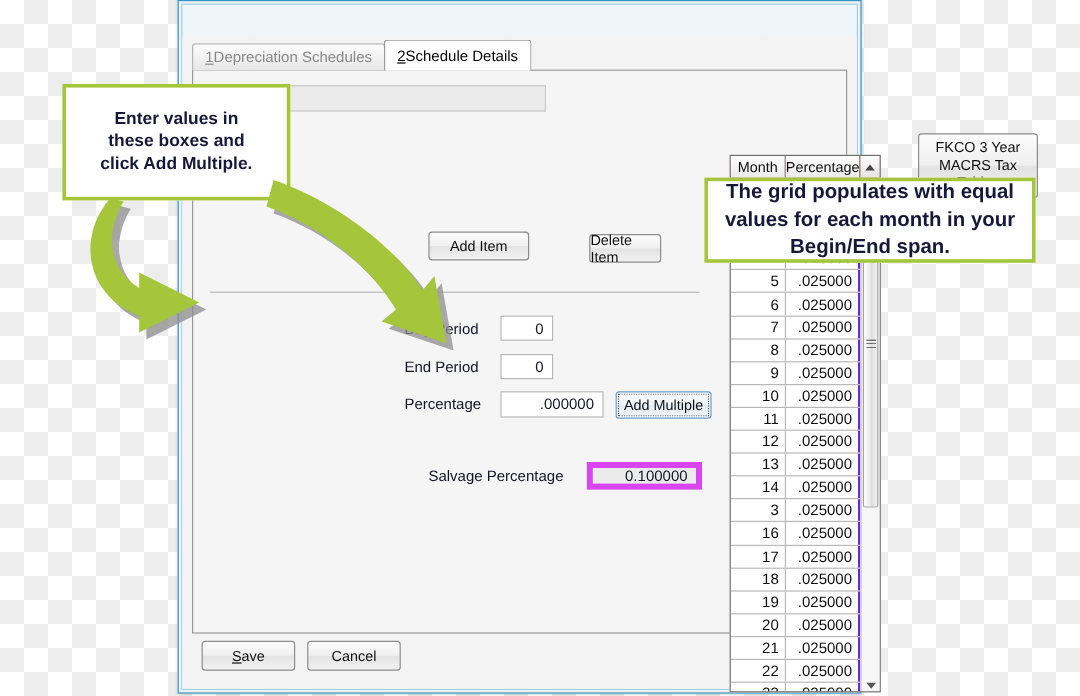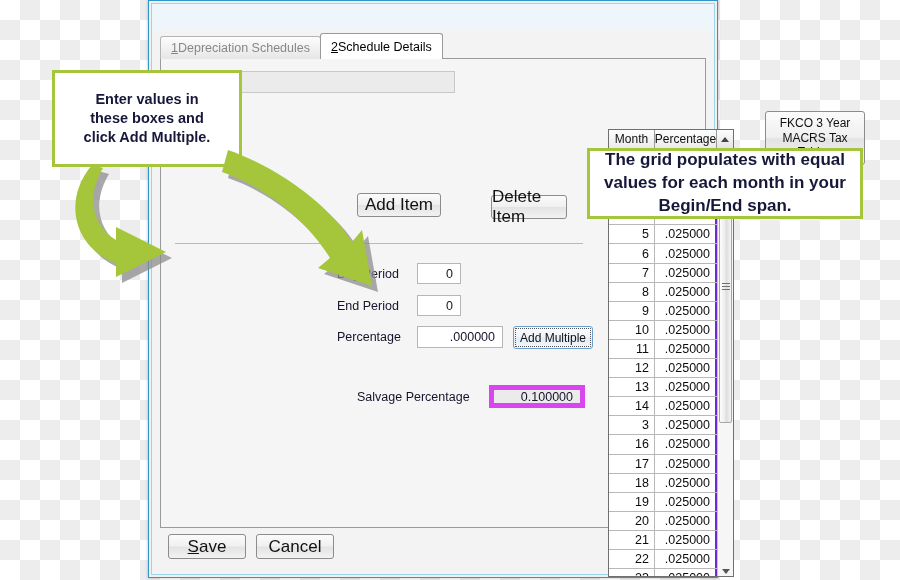--- a/index.html
+++ b/index.html
@@ -173,40 +173,40 @@
     border: 1px solid #c8c8c8;
     box-sizing: border-box;
   }
 
   
   .btn {
     border: 1px solid #8c8c8c;
     border-radius: 3px;
     background: linear-gradient(to bottom, #fbfbfb 0%, #f0f0f0 48%, #e3e3e3 52%, #f2f2f2 100%);
     font-family: "Liberation Sans", sans-serif;
-    font-size: 17px;
+    font-size: 12px;
     color: #111111;
     display: flex;
     align-items: center;
     justify-content: center;
     box-sizing: border-box;
     cursor: default;
   }
   .btn.disabled { color: #9a9a9a; }
   .btn .acc { text-decoration: underline; }
 
   .btn-add-item {
     position: absolute;
     left: 196px; top: 134px;
     width: 84px; height: 24px;
   }
   .btn-delete-item {
     position: absolute;
     left: 330px; top: 136px;
-    width: 76px; height: 24px;
+    width: 60px; height: 24px;
   }
   .btn-fkco {
     position: absolute;
     left: 604px; top: 52px;
     width: 100px; height: 54px;
     line-height: 1.2;
     text-align: center;
     flex-direction: column;
     font-size: 12px;
     z-index: 5;

